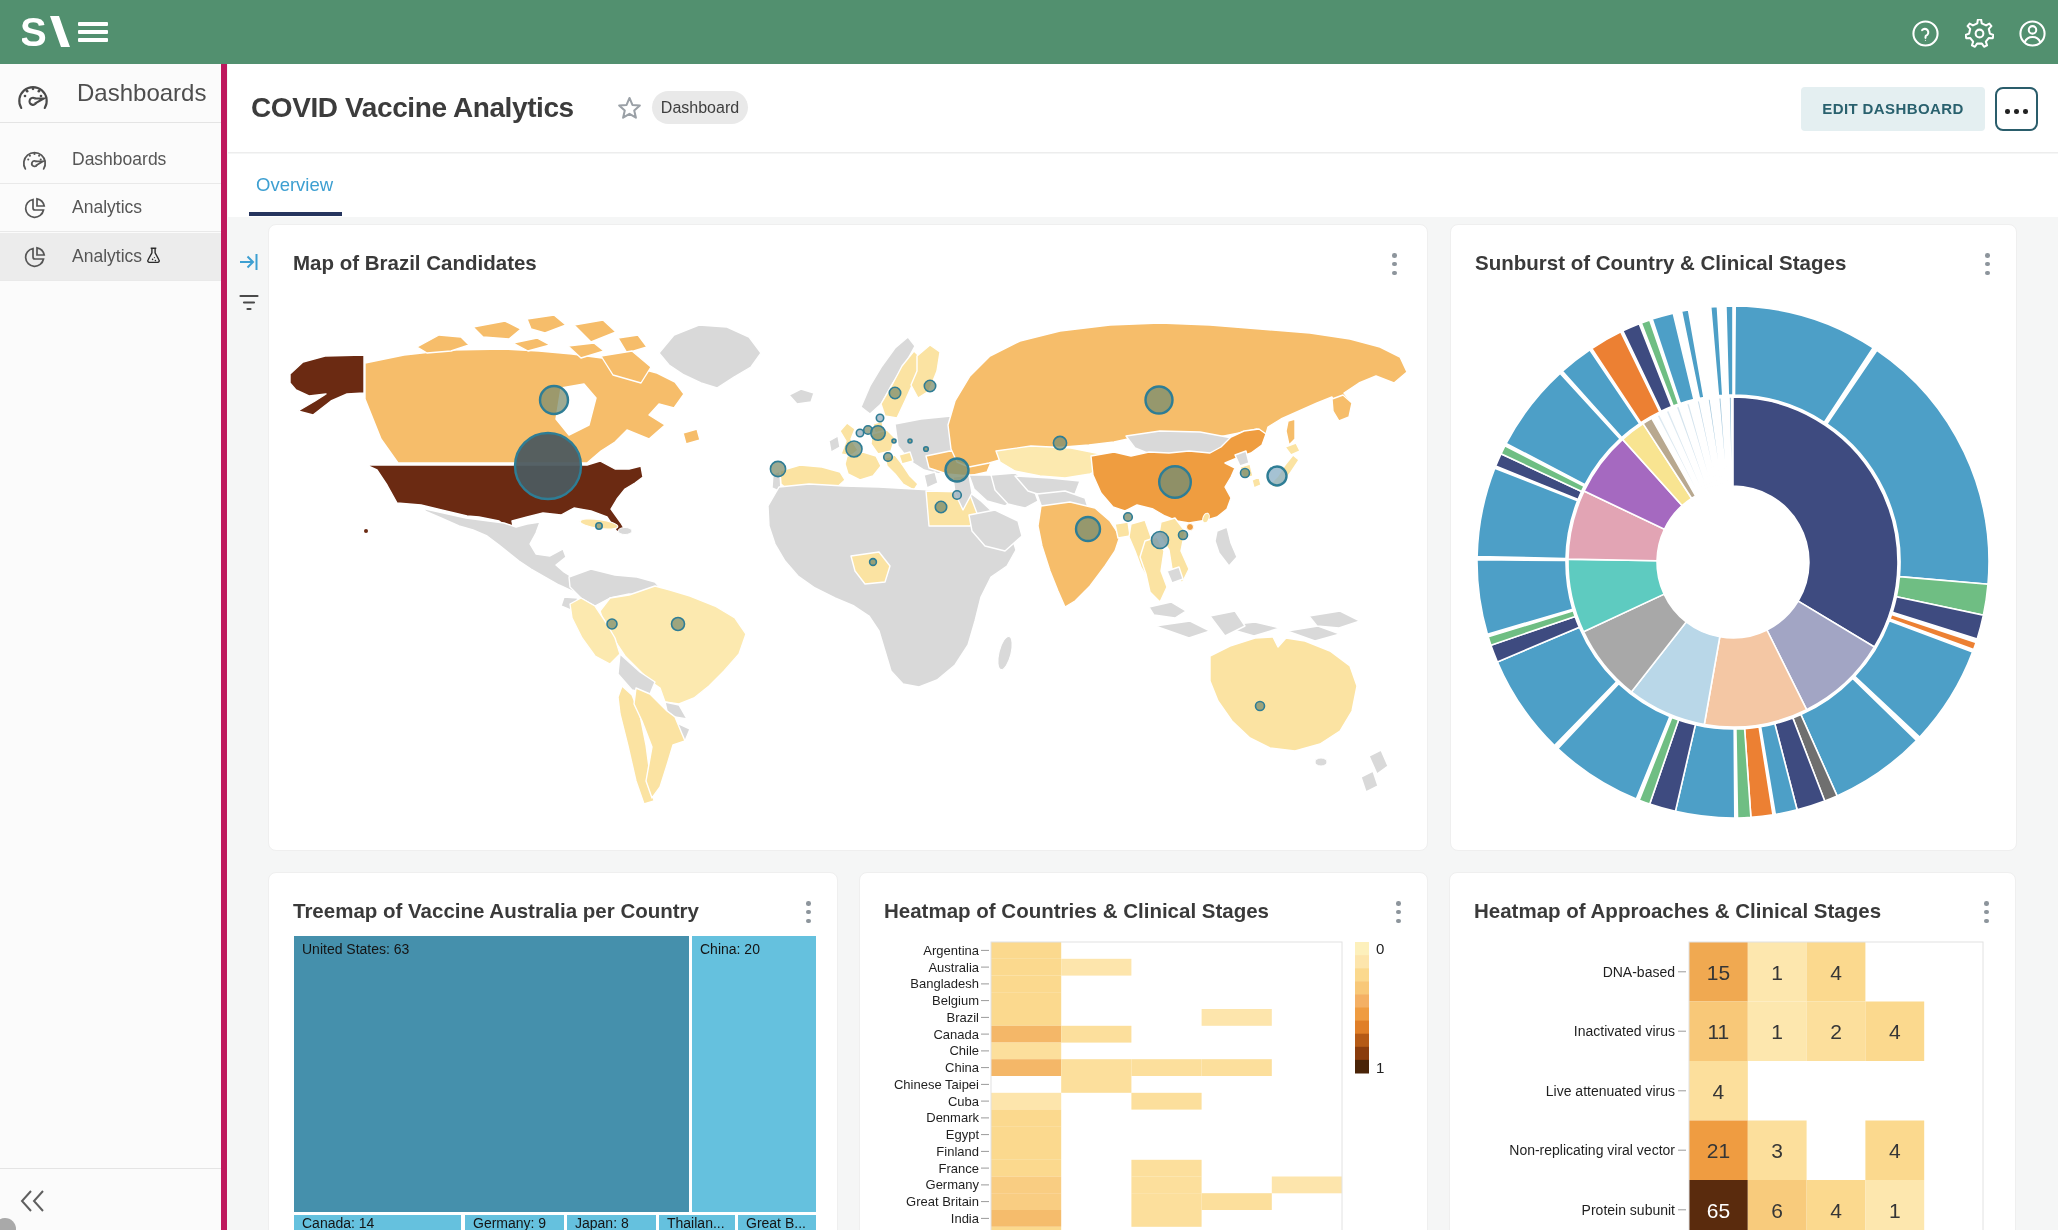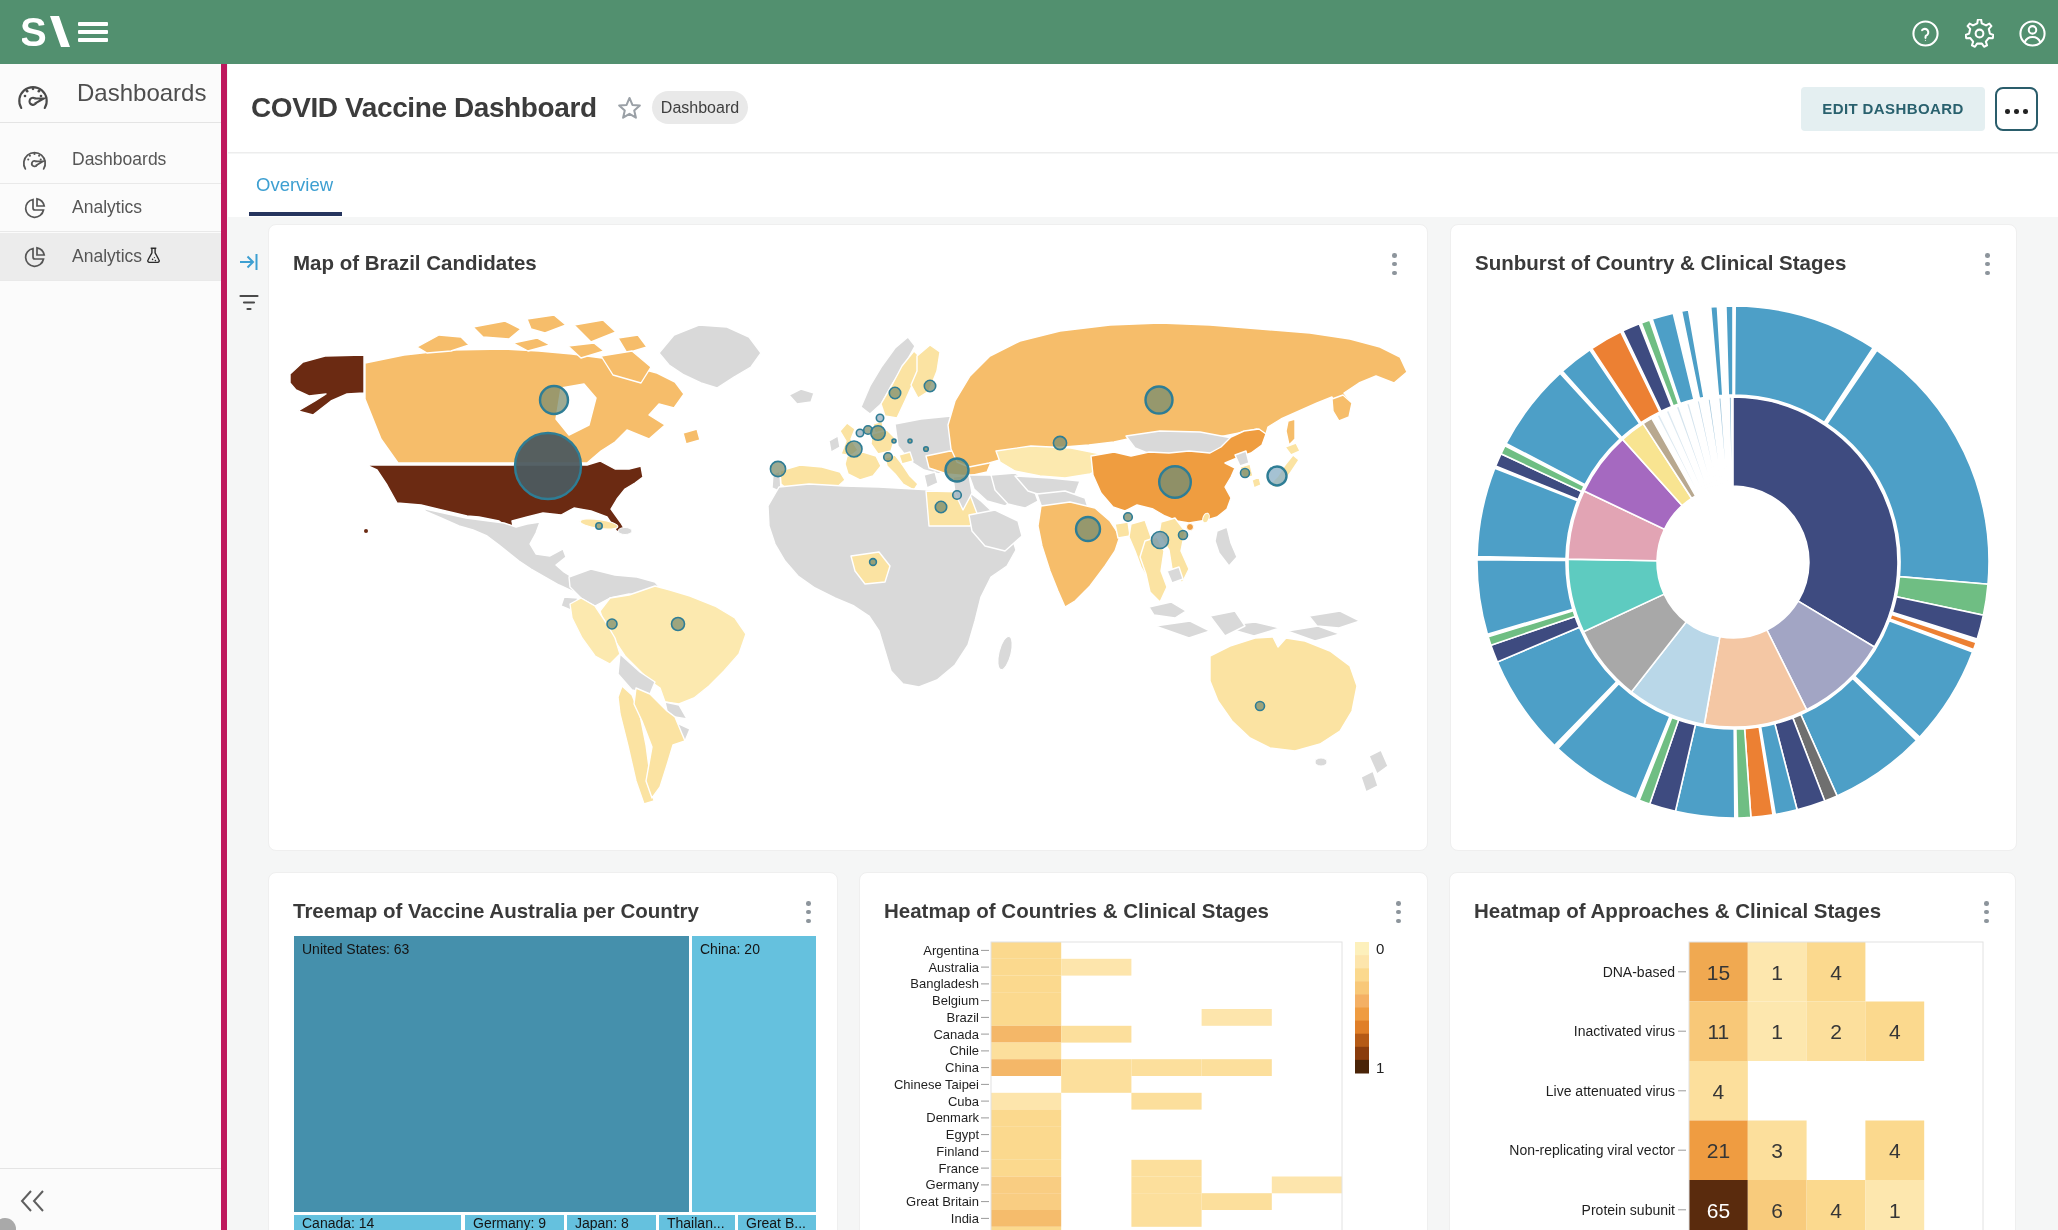--- a/index.html
+++ b/index.html
@@ -121,21 +121,21 @@
         </svg></div>
     </div>
     <div class="sb-foot">
       <svg style="position:absolute;left:20px;top:21px" width="26" height="22" viewBox="0 0 26 22" fill="none" stroke="#5f5f5f" stroke-width="2">
         <path d="M11 1 L 2 11 L 11 21 M 23 1 L 14 11 L 23 21"></path>
       </svg>
     </div>
   </div>
 
   <div class="mainhdr"></div>
-  <div class="title">COVID Vaccine Dashboard</div>
+  <div class="title">COVID Vaccine Analytics</div>
   <svg style="position:absolute;left:616px;top:95px" width="27" height="27" viewBox="0 0 24 24" fill="none" stroke="#9aa0a6" stroke-width="1.8">
     <path d="M12 2.6 l2.6 6.2 6.6 0.5 -5 4.4 1.5 6.5 -5.7 -3.5 -5.7 3.5 1.5 -6.5 -5 -4.4 6.6 -0.5 Z" stroke-linejoin="round"></path>
   </svg>
   <div class="pill">Dashboard</div>
   <div class="editbtn">EDIT DASHBOARD</div>
   <div class="dotsbtn">
     <div class="d" style="left:8px"></div>
     <div class="d" style="left:17px"></div>
     <div class="d" style="left:26px"></div>
   </div>

